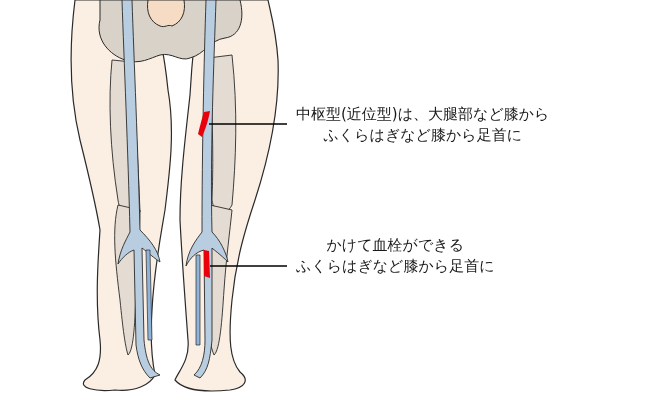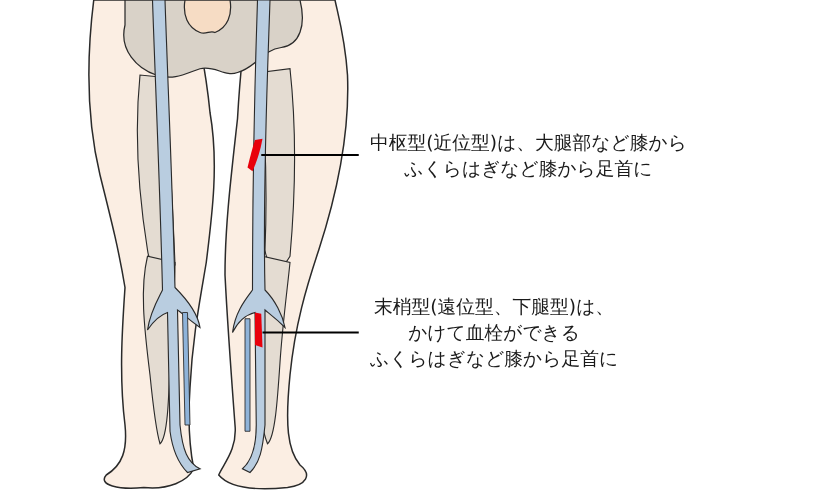--- a/index.html
+++ b/index.html
@@ -58,16 +58,15 @@
     <line x1="210" y1="266" x2="287" y2="266"></line>
   </g>
 </svg>
 
 <div class="label" style="left:296px; top:104px;">
   <div>中枢型(近位型)は、大腿部など膝から</div>
   <div>ふくらはぎなど膝から足首に</div>
 </div>
 
 <div class="label" style="left:296px; top:235px;">
-  <div>末梢型(遠位型、下腿型)は、</div>
   <div>かけて血栓ができる</div>
   <div>ふくらはぎなど膝から足首に</div>
 </div>
 
 </body></html>

